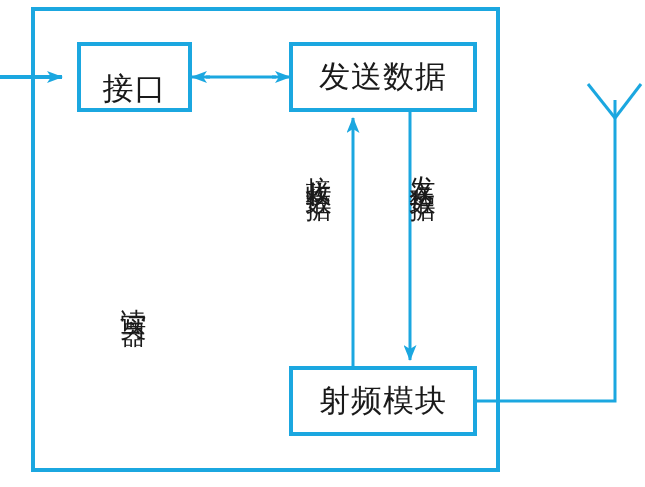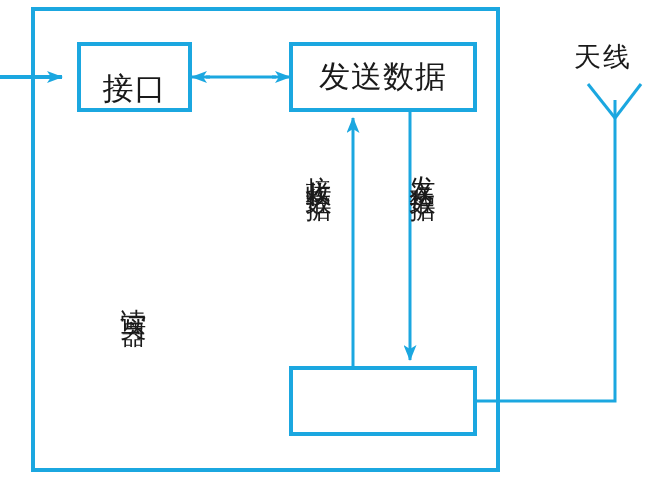--- a/index.html
+++ b/index.html
@@ -97,22 +97,22 @@
     <g>
       <line x1="615" y1="118" x2="588" y2="84" stroke="#1ba7e0" stroke-width="3"></line>
       <line x1="615" y1="118" x2="641" y2="84" stroke="#1ba7e0" stroke-width="3"></line>
     </g>
   </svg>
 
   <div class="blk-label" id="label-jiekou">接口</div>
 
   <div class="blk-label" id="label-kongzhi">发送数据</div>
 
+  <div class="blk-label" id="label-shepin">射频模块</div>
 
-  <div class="blk-label" id="label-tianxian">天线</div>
 
   <div class="vert-label" id="label-jieshou">接收数据</div>
 
   <div class="vert-label" id="label-fasong">发送数据</div>
 
   <div class="vert-label" id="label-duxieqi">读写器</div>
 
 </div>
 
 </body></html>

